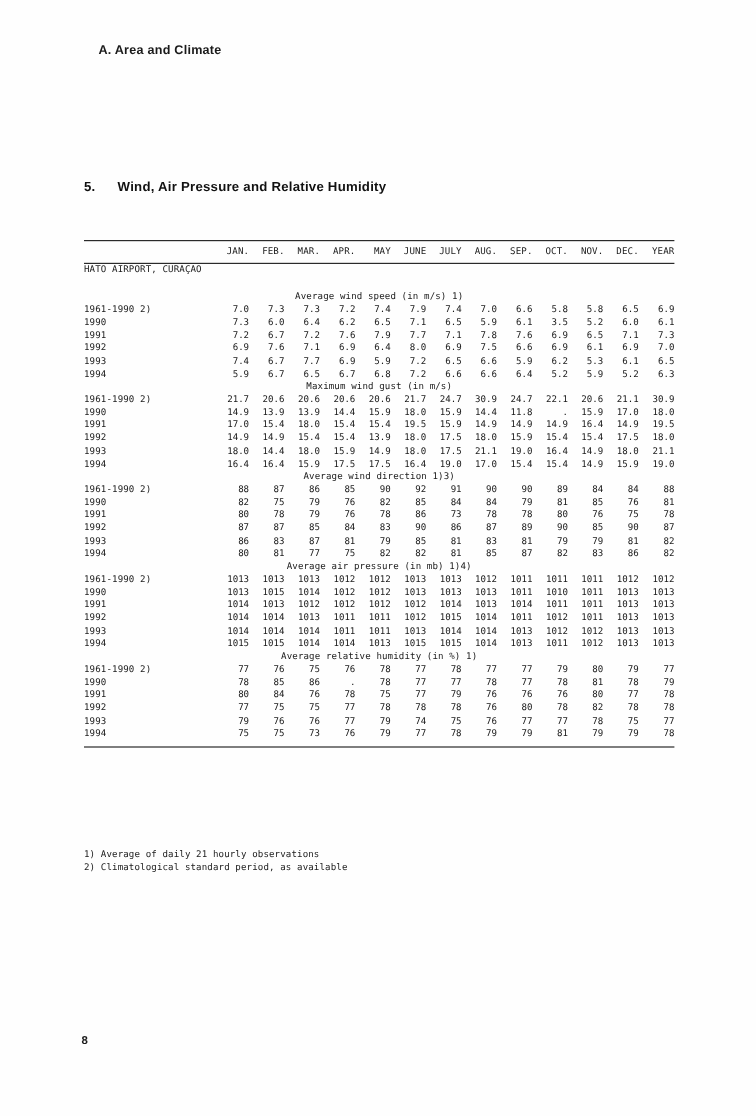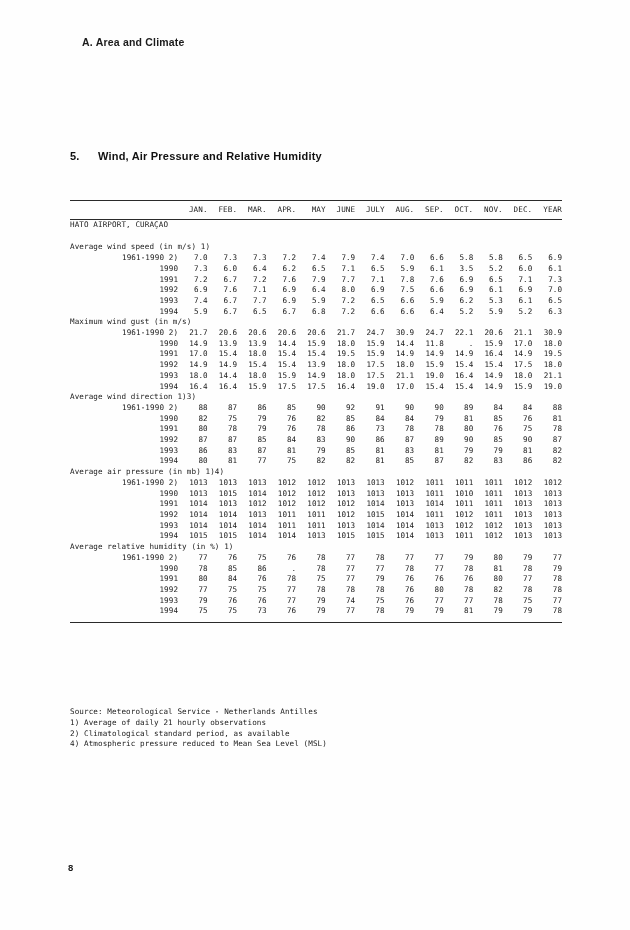--- a/index.html
+++ b/index.html
@@ -87,29 +87,29 @@
     text-align: right;
     padding-right: 3px;
   }
   th.hcell {
     letter-spacing: 0.1px;
   }
   col.c-label { width: 108px; }
   col.c-month { width: 29.5px; }
 
   td.rowlabel {
-    text-align: right;
+    text-align: left;
     letter-spacing: 0.1px;
     padding-left: 1px;
   }
 
   .blockhead td {
     padding-top: 11px;
     padding-bottom: 4px;
-    text-align: left;
+    text-align: center;
     letter-spacing: 0.1px;
   }
   .blockhead.first td { padding-top: 12px; }
   .stationhead td {
     padding-top: 8px;
     padding-bottom: 2px;
     text-align: left;
     letter-spacing: 0.1px;
     margin-left: 48px;
   }
@@ -703,21 +703,19 @@
             <td class="vcell">79</td>
             <td class="vcell">79</td>
             <td class="vcell">78</td>
           </tr>
         </tbody>
     </table>
     <hr class="rule rule-bottom">
   </div>
 
   <div class="notes" id="notes">
-      <div>Source: Meteorological Service - Netherlands Antilles</div>
       <div>1) Average of daily 21 hourly observations</div>
       <div>2) Climatological standard period, as available</div>
-      <div>4) Atmospheric pressure reduced to Mean Sea Level (MSL)</div>
     </div>
 
   <div class="folio">8</div>
 
 </div>
 
 </body></html>

